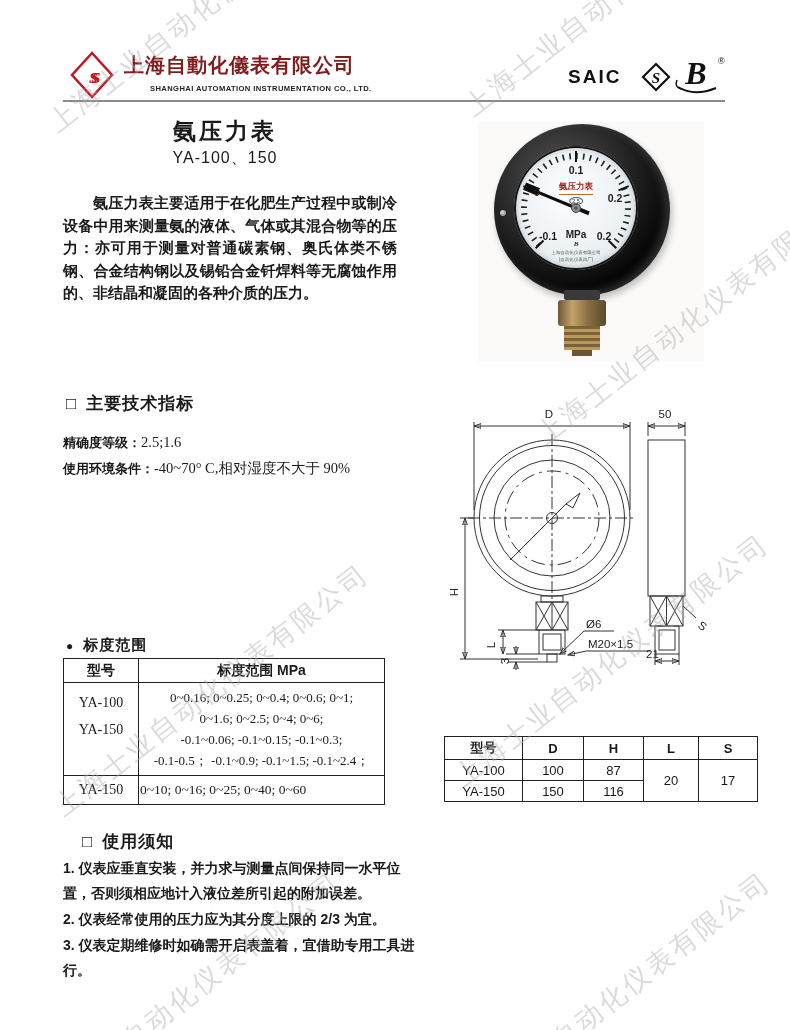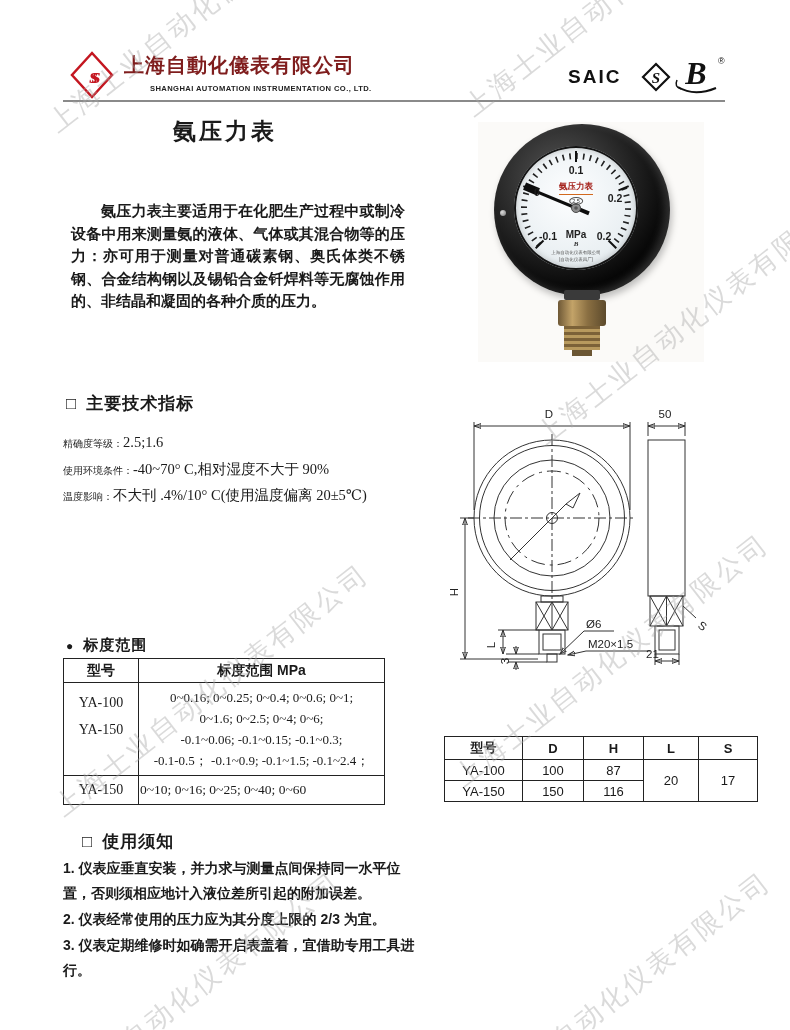--- a/index.html
+++ b/index.html
@@ -14,27 +14,27 @@
   .company-cn{left:124px;top:52px;font-family:"Liberation Serif","DejaVu Serif",serif;
       font-weight:bold;font-size:20px;letter-spacing:1px;color:#7f1d1d;}
   .company-en{left:114px;top:84px;font-size:7.6px;font-weight:bold;letter-spacing:.4px;color:#222;margin-left:36px;}
   .hdr-rule{left:63px;top:100px;width:662px;height:2px;background:#8a8a8a;}
   .saic{left:568px;top:62px;display:flex;align-items:center;gap:20px;}
   .saic-txt{font-size:19px;font-weight:bold;letter-spacing:2px;color:#111;}
   
   .ptitle{left:60px;top:116px;width:330px;text-align:center;font-size:23px;font-weight:bold;letter-spacing:3px;}
   .psub{left:60px;top:148px;width:330px;text-align:center;font-size:16px;letter-spacing:1px;}
   .intro{left:63px;top:192px;width:334px;font-size:15px;line-height:22.5px;font-weight:600;
-         text-align:justify;text-indent:2em;margin:8px;}
+         text-align:justify;text-indent:2em;margin:0;}
   
   .sect{font-size:17px;font-weight:bold;letter-spacing:1px;}
   .marker{display:inline-block;margin-right:9px;font-weight:normal;}
   
   .specs{left:63px;top:430px;width:342px;font-size:14.5px;line-height:24.5px;}
-  .spec-label{font-weight:normal;font-size:10px;}
+  .spec-label{font-weight:bold;font-size:13px;}
   .spec-val{font-family:"Liberation Serif","DejaVu Serif",serif;}
   
   table{border-collapse:collapse;}
   .scale-tbl{left:63px;top:658px;width:322px;border:1.5px solid #111;}
   .scale-tbl td{border:1px solid #222;vertical-align:middle;}
   .scale-tbl .c-model{width:72px;text-align:center;font-family:"Liberation Serif","DejaVu Serif",serif;font-size:14px;}
   .scale-hdr{height:24px;text-align:center;font-weight:600;font-size:14px;}
   .model-line{line-height:27px;}
   .cell-rows{padding:4px 12px;}
   .range-line{line-height:21px;text-align:center;font-family:"Liberation Serif","DejaVu Serif",serif;font-size:13px;}
@@ -106,20 +106,21 @@
 
   <svg class="abs" style="left:672px;top:52px" width="54" height="46" viewBox="0 0 54 46">
     <text x="24" y="32" font-family="Liberation Serif,serif" font-size="32" font-style="italic" font-weight="bold" fill="#111" text-anchor="middle">B</text>
     <path d="M6 35 q16 10 38 1" stroke="#111" fill="none" stroke-width="2"></path>
     <path d="M5 28 q-3 7 4 9" stroke="#111" fill="none" stroke-width="1.5"></path>
     <text x="46" y="12" font-size="9" fill="#111">®</text>
   </svg>
   <div class="abs hdr-rule"></div>
 
   <div class="abs ptitle">氨压力表</div>
+  <div class="abs psub">YA-100、150</div>
 
   <p class="abs intro">氨压力表主要适用于在化肥生产过程中或制冷设备中用来测量氨的液体、气体或其混合物等的压力：亦可用于测量对普通碳素钢、奥氏体类不锈钢、合金结构钢以及锡铅合金钎焊料等无腐蚀作用的、非结晶和凝固的各种介质的压力。</p>
 
   <div class="abs photo">
     <div class="case"></div>
     <div class="screw"></div>
     <div class="dial">
       <svg class="dialsvg" width="124" height="124" viewBox="-62 -62 124 124">
         <path d="M -36.8 36.8 A 52 52 0 1 1 36.8 36.8" fill="none" stroke="#222" stroke-width="6" stroke-dasharray="1.6 5.2"></path>
         <g stroke="#111" stroke-width="2">
@@ -156,23 +157,20 @@
   <div class="abs sect" style="left:66px;top:392px">
     <span class="marker">□</span><span>主要技术指标</span>
   </div>
   <div class="abs specs">
     <div>
       <span class="spec-label">精确度等级：</span><span class="spec-val">2.5;1.6</span>
     </div>
     <div>
       <span class="spec-label">使用环境条件：</span><span class="spec-val">-40~70° C,相对湿度不大于 90%</span>
     </div>
-    <div>
-      <span class="spec-label">温度影响：</span><span class="spec-val">不大刊 .4%/10° C(使用温度偏离 20±5℃)</span>
-    </div>
   </div>
 
   <svg class="abs draw" width="312" height="276" viewBox="0 0 312 276">
     <defs>
       <marker id="arw" markerWidth="8" markerHeight="8" refX="7" refY="3" orient="auto-start-reverse">
         <path d="M0 0.6 L7 3 L0 5.4 Z" fill="#333" stroke="none"></path>
       </marker>
     </defs>
 
     <circle cx="118" cy="122" r="78"></circle>

